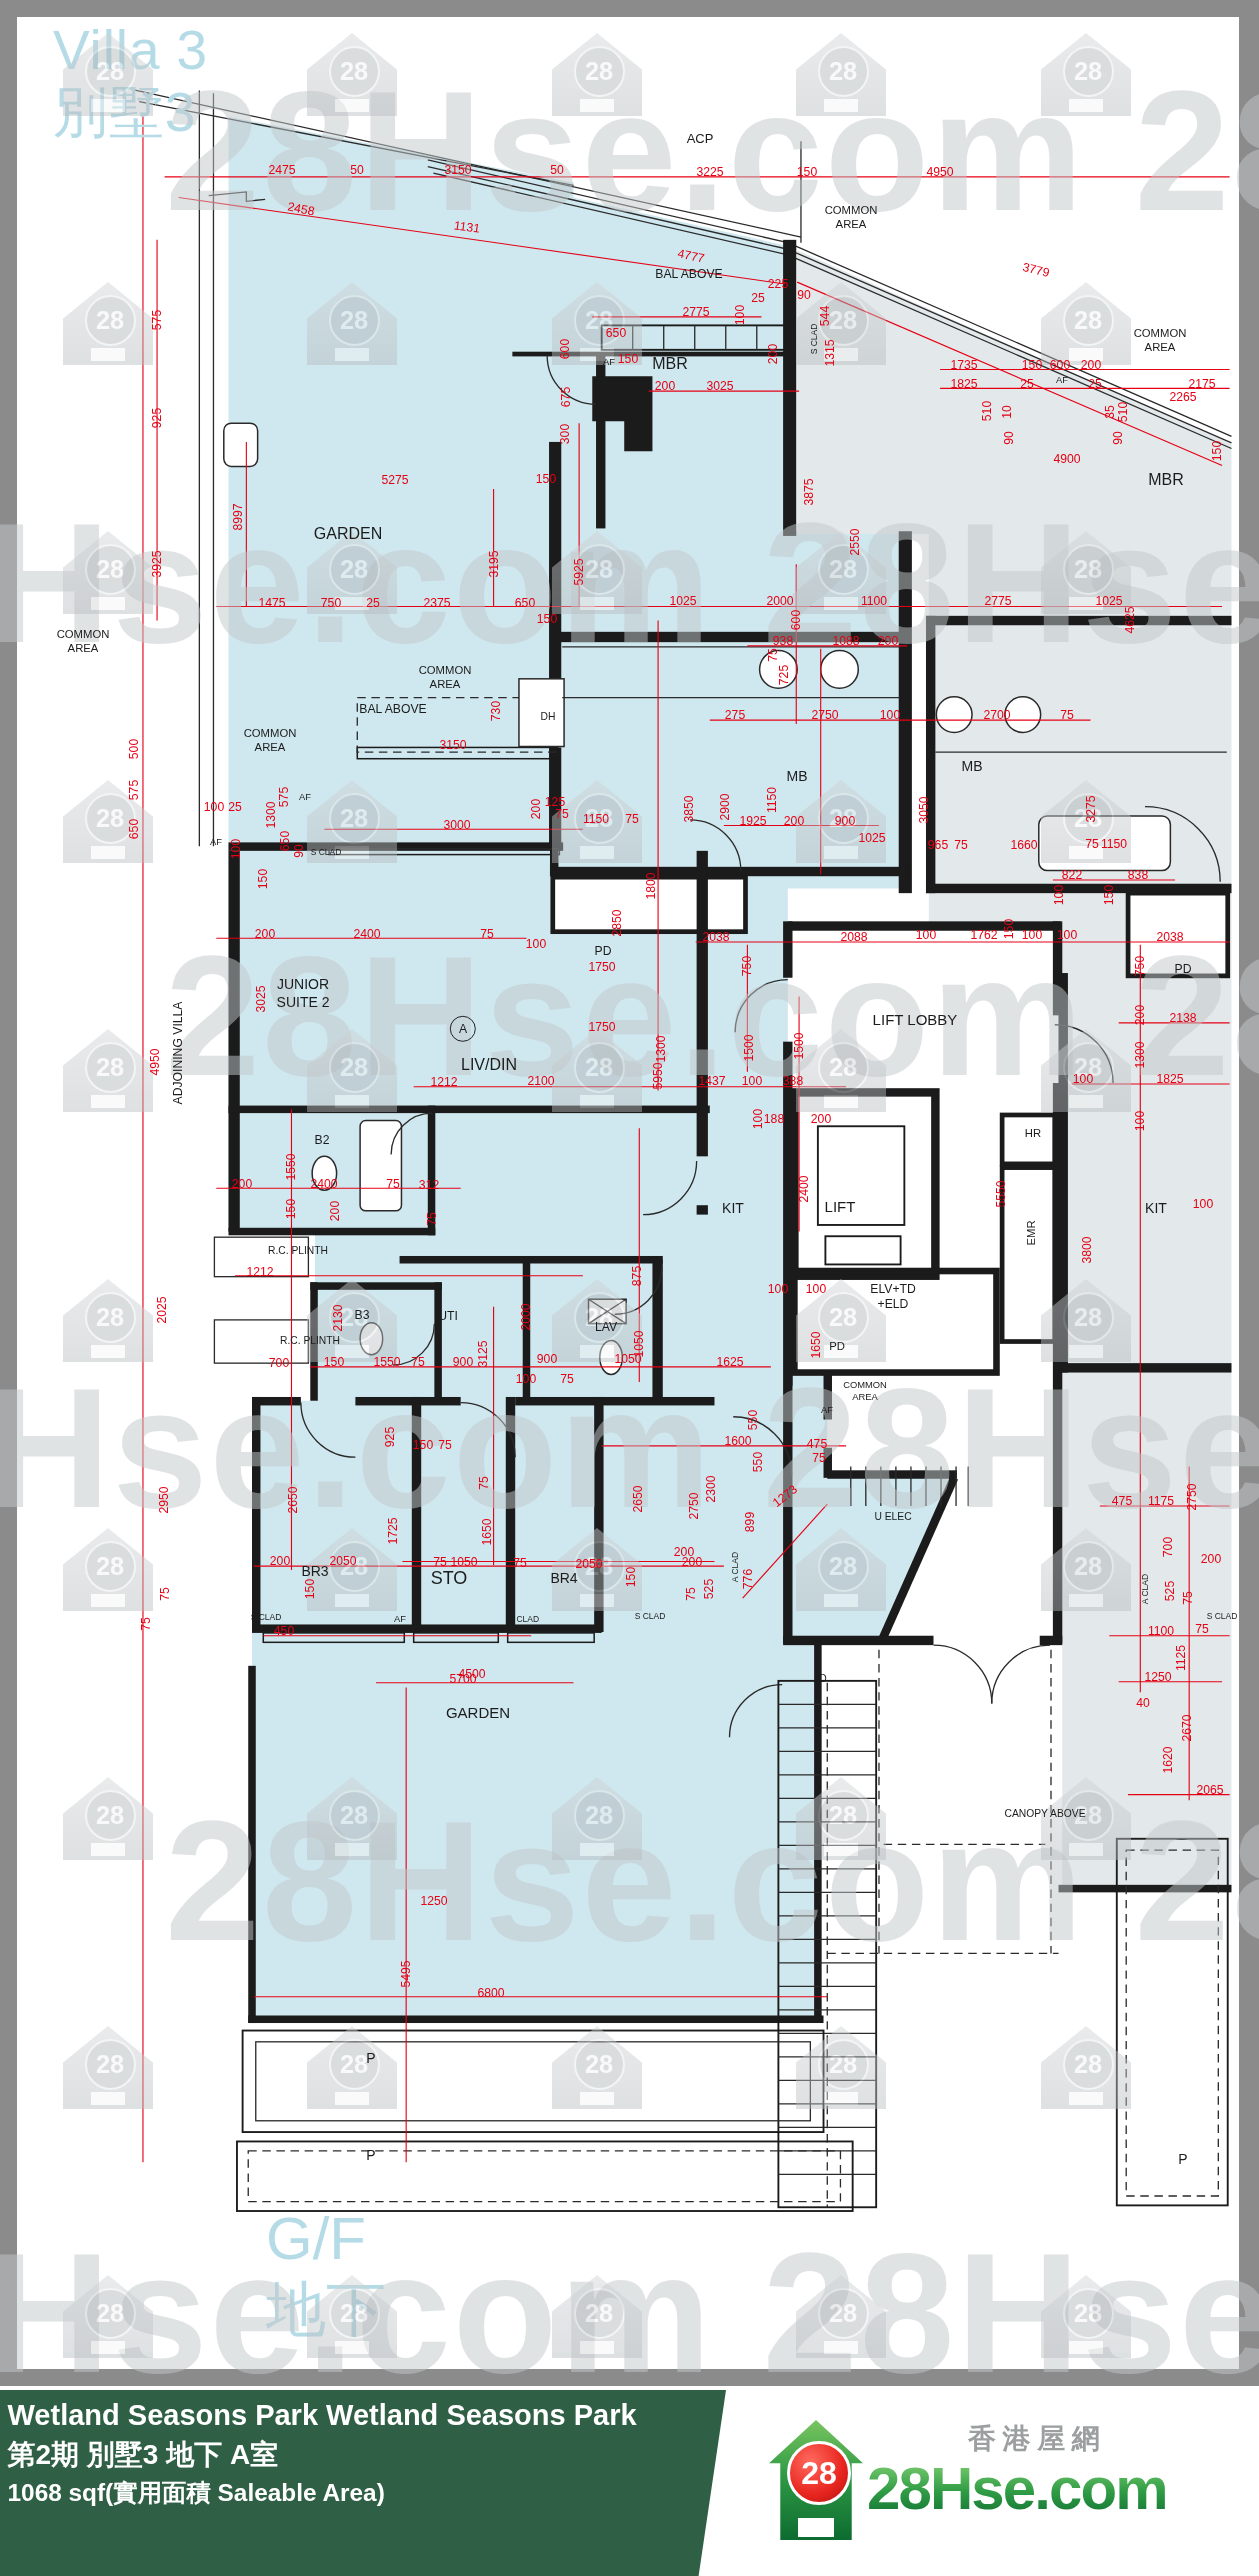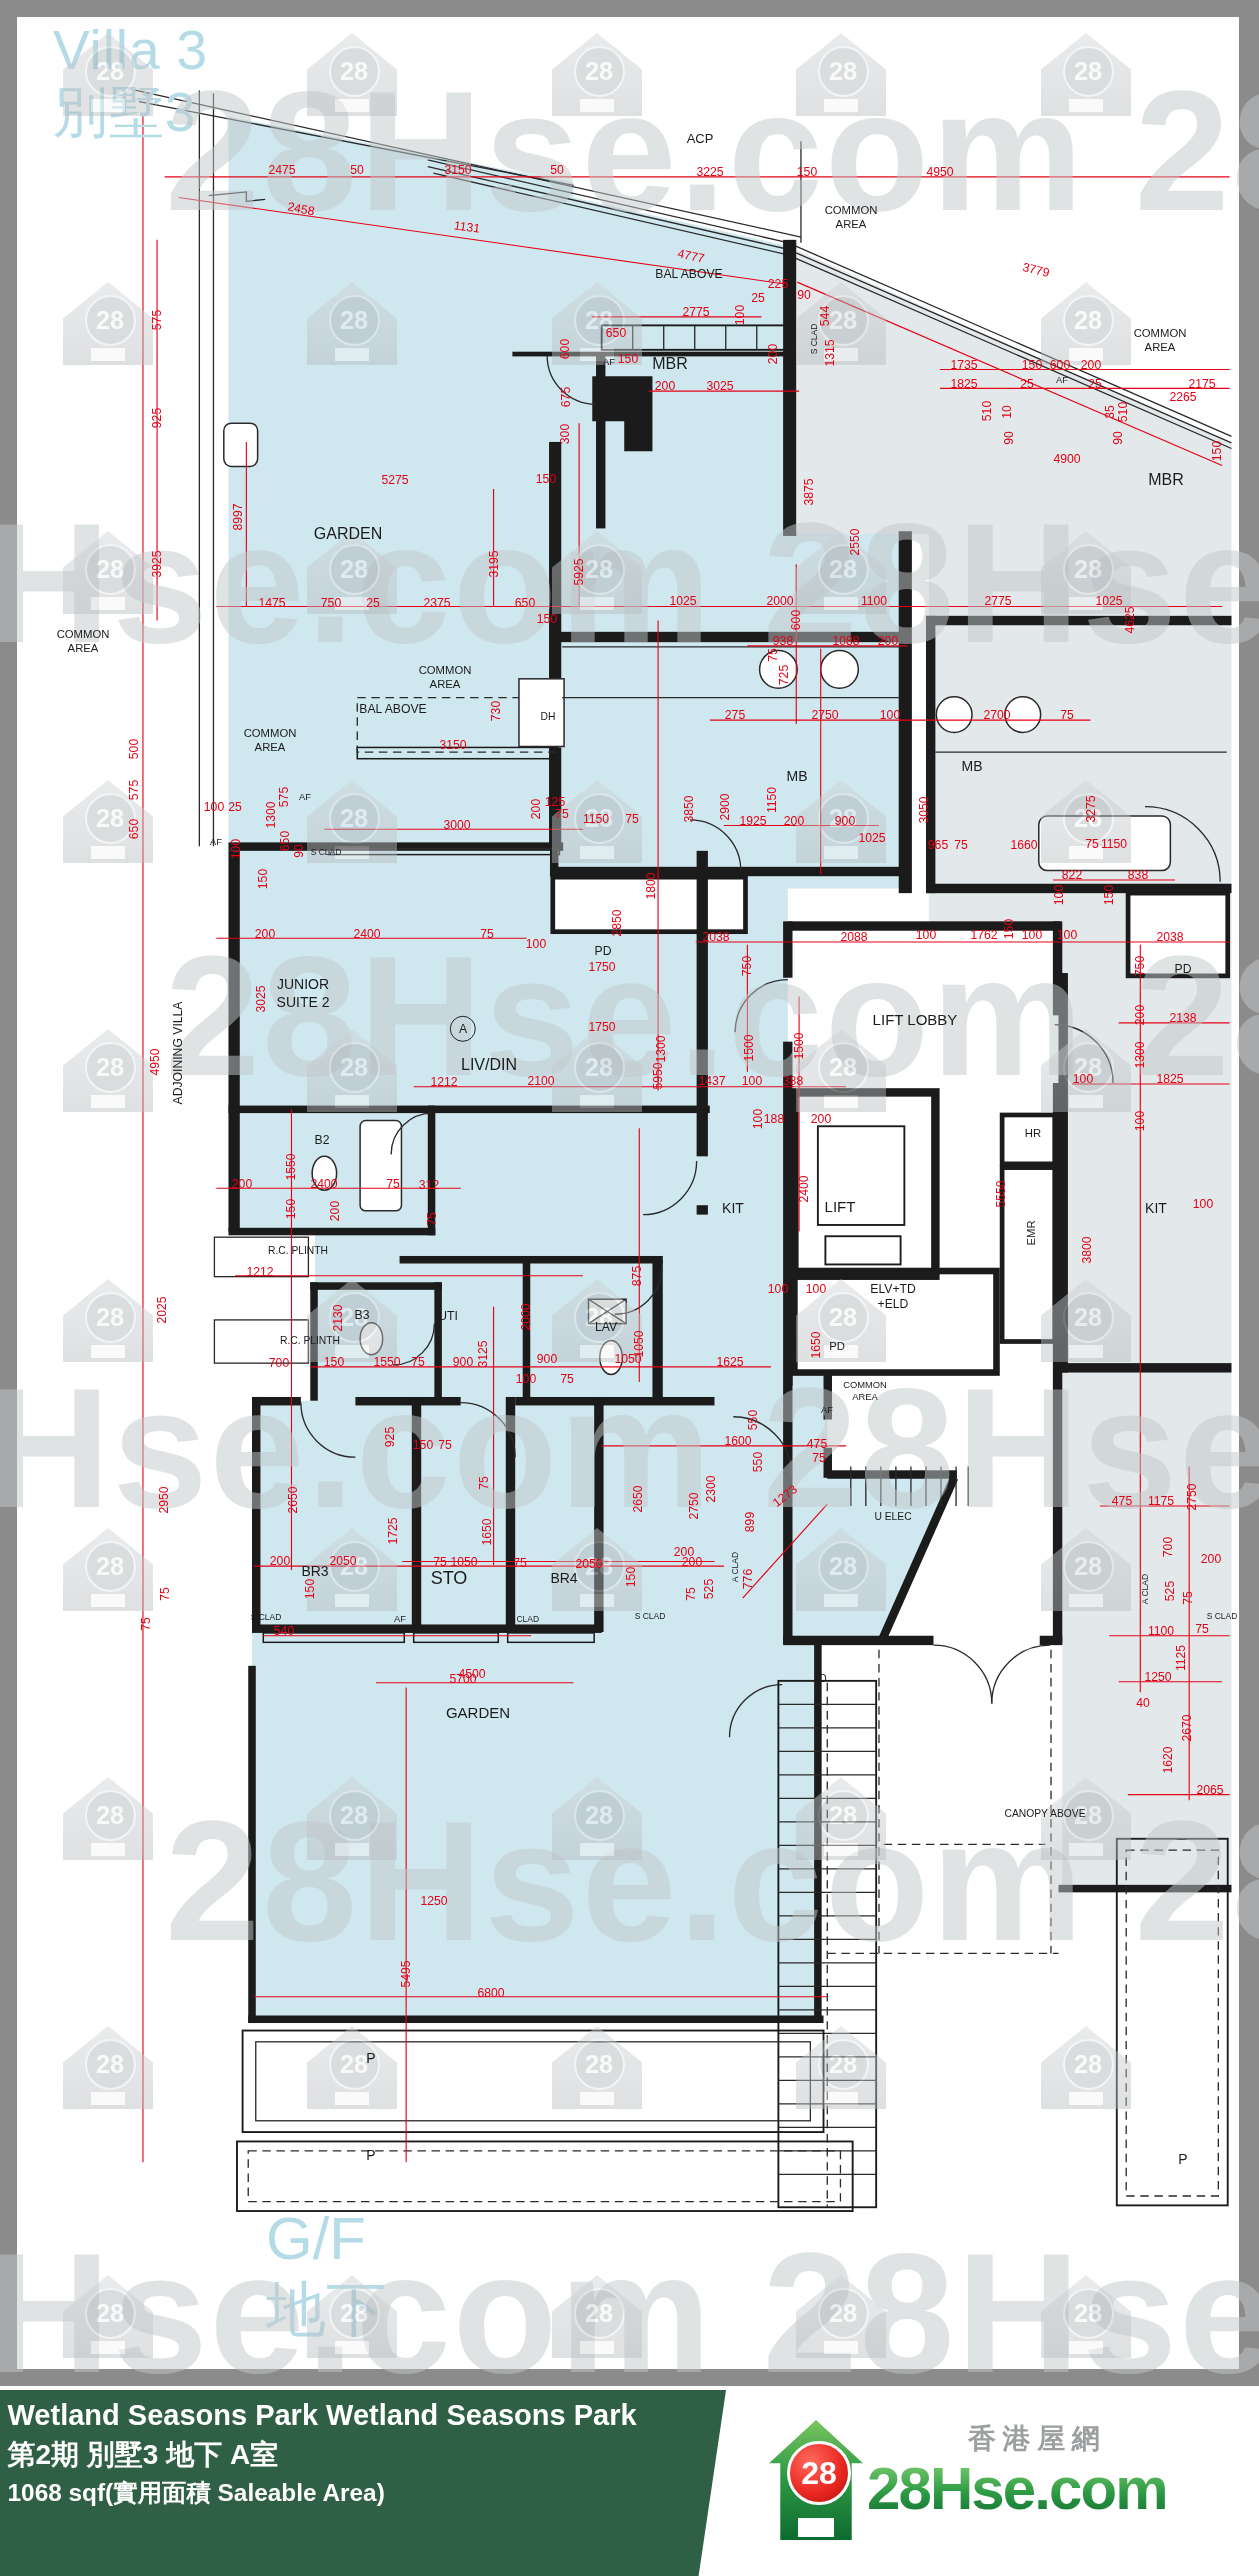--- a/index.html
+++ b/index.html
@@ -800,21 +800,21 @@
       <span class="dim" style="left: 785px; top: 1496px; transform: translate(-50%, -50%) rotate(-38deg);">1273</span>
       <span class="dim" style="left: 748px; top: 1579px; transform: translate(-50%, -50%) rotate(-90deg);">776</span>
       <span class="dim" style="left: 709px; top: 1589px; transform: translate(-50%, -50%) rotate(-90deg);">525</span>
       <span class="dim" style="left: 691px; top: 1594px; transform: translate(-50%, -50%) rotate(-90deg);">75</span>
       <span class="dim" style="left: 738px; top: 1441px;">1600</span>
       <span class="dim" style="left: 753px; top: 1420px; transform: translate(-50%, -50%) rotate(-90deg);">550</span>
       <span class="dim" style="left: 758px; top: 1462px; transform: translate(-50%, -50%) rotate(-90deg);">550</span>
       <span class="dim" style="left: 817px; top: 1444px;">475</span>
       <span class="dim" style="left: 819px; top: 1458px;">75</span>
       <span class="dim" style="left: 684px; top: 1552px;">200</span>
-      <span class="dim" style="left: 284px; top: 1631px;">540</span>
+      <span class="dim" style="left: 284px; top: 1631px;">450</span>
       <span class="dim" style="left: 472px; top: 1630px; margin-top: 44px;">4500</span>
       <span class="dim" style="left: 463px; top: 1679px;">5700</span>
       <span class="dim" style="left: 491px; top: 1993px;">6800</span>
       <span class="dim" style="left: 406px; top: 1974px; transform: translate(-50%, -50%) rotate(-90deg);">5495</span>
       <span class="dim" style="left: 434px; top: 1901px;">1250</span>
       <span class="dim" style="left: 1122px; top: 1501px;">475</span>
       <span class="dim" style="left: 1161px; top: 1501px;">1175</span>
       <span class="dim" style="left: 1192px; top: 1497px; transform: translate(-50%, -50%) rotate(-90deg);">2750</span>
       <span class="dim" style="left: 1168px; top: 1547px; transform: translate(-50%, -50%) rotate(-90deg);">700</span>
       <span class="dim" style="left: 1211px; top: 1559px;">200</span>

